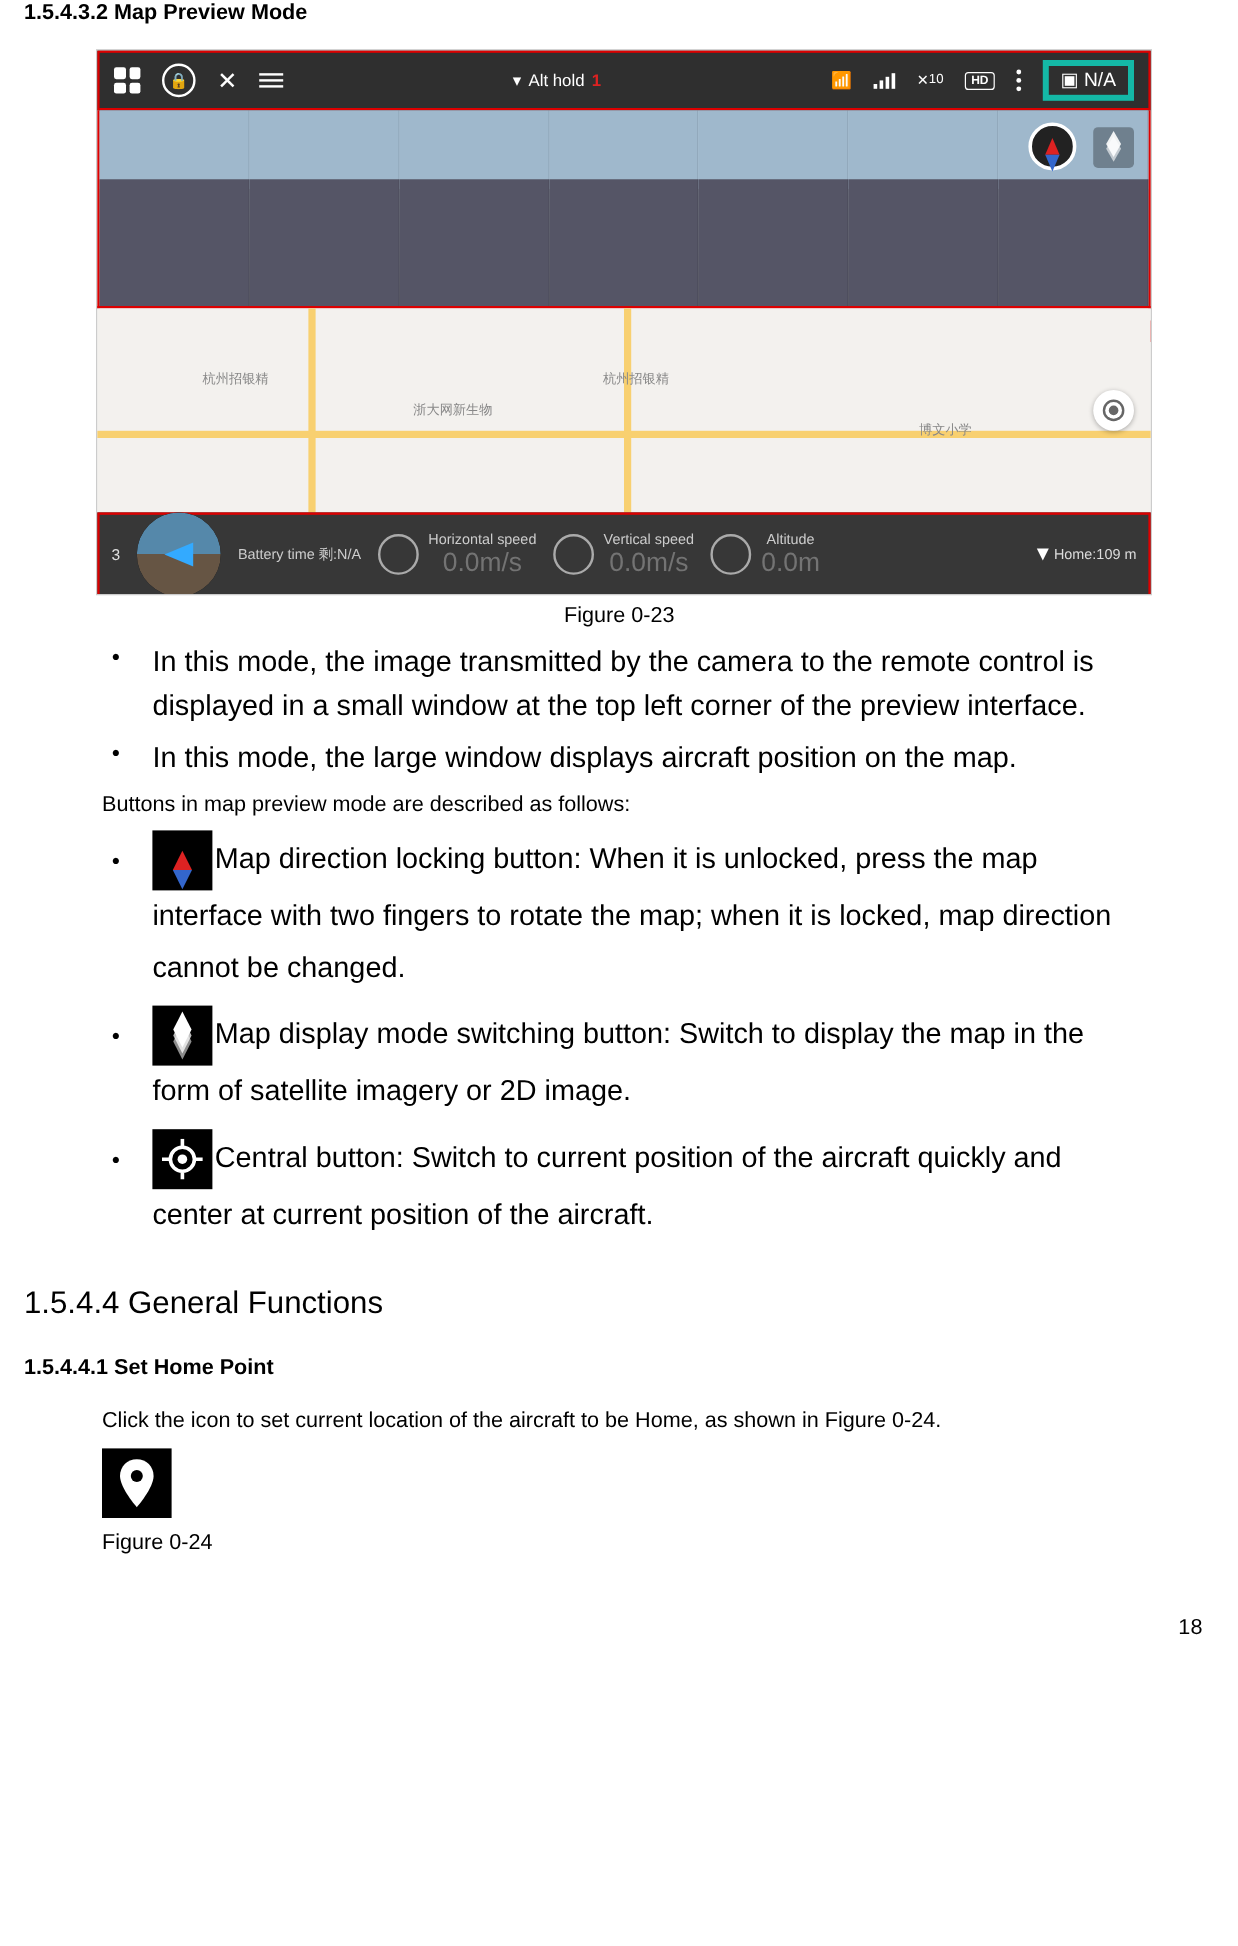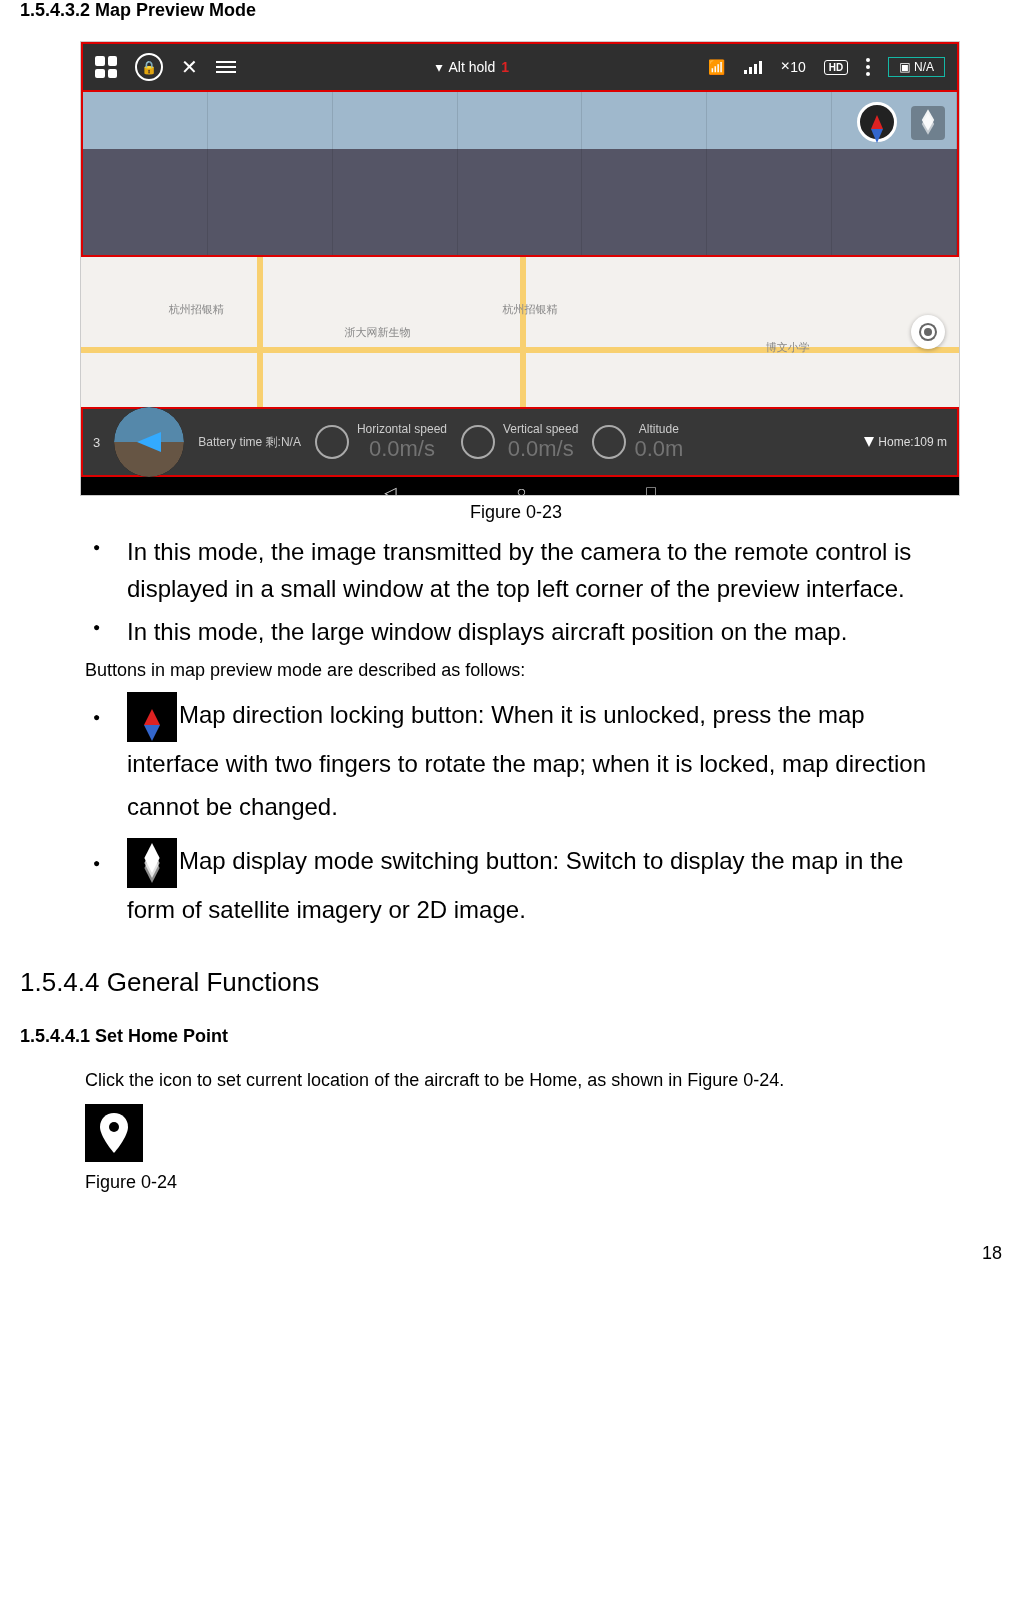--- a/index.html
+++ b/index.html
@@ -51,25 +51,25 @@
     }
     .topbar .drone-icon { font-size: 20px; }
     .topbar .menu-lines { display:flex; flex-direction:column; gap:3px; }
     .topbar .menu-lines span { width:20px; height:2px; background:#fff; }
     .topbar .label-althold { margin-left:auto; margin-right:auto; display:flex; align-items:center; gap:6px;}
     .topbar .red1 { color:#d22; font-weight:bold; }
     .topbar .sig { display:flex; gap:2px; align-items:flex-end; height:14px;}
     .topbar .sig span { width:3px; background:#fff; }
     .topbar .sig span:nth-child(1){height:4px}.topbar .sig span:nth-child(2){height:7px}.topbar .sig span:nth-child(3){height:10px}.topbar .sig span:nth-child(4){height:13px}
     .topbar .sat { font-size:12px; display:flex; align-items:flex-start;}
-    .topbar .sat sup { font-size:14px; }
+    .topbar .sat sup { font-size:11px; }
     .topbar .hd-badge { border:1px solid #fff; border-radius:3px; padding:1px 4px; font-size:10px; font-weight:bold;}
     .topbar .dots-col { display:flex; flex-direction:column; gap:3px;}
     .topbar .dots-col span { width:4px; height:4px; background:#fff; border-radius:50%;}
-    .topbar .na-box { border:1px solid #14b8a6; padding:2px 10px; font-size:12px;}
+    .topbar .na-box { border:5px solid #14b8a6; padding:2px 10px; font-size:16px;}
     .cam-strip {
       height: 165px;
       border: 2px solid #d00;
       border-top: none;
       background: linear-gradient(#b8cde0 40%, #9aa5a8 40%, #666 100%);
       position:relative;
       display:flex;
     }
     .cam-strip .bldg { flex:1; background: linear-gradient(#9fb8cc 35%, #556 35%); border-right:1px solid rgba(0,0,0,0.1);}
     .cam-strip .compass-btn {
@@ -93,21 +93,21 @@
     }
     .cam-strip .layers-btn .stack { position:relative; width:20px; height:18px;}
     .cam-strip .layers-btn .stack span { position:absolute; left:4px; width:12px; height:12px; background:#fff; transform: rotate(45deg) skew(15deg,15deg);}
     .cam-strip .layers-btn .stack span:nth-child(1){top:0;opacity:0.9}
     .cam-strip .layers-btn .stack span:nth-child(2){top:4px;opacity:0.6}
     .cam-strip .callout {
       position:absolute; background:#d22; color:#fff; font-size:13px; font-style:italic; width:18px; height:18px; text-align:center; border-radius:2px; line-height:18px;
     }
     .callout.c2 { right:-4px; bottom:-30px; }
     .map-area {
-      height: 150px;
+      height: 170px;
       background: #f3f1ee;
       position:relative;
     }
     .map-area .road { position:absolute; background:#f8d070; }
     .map-area .r1 { left:20%; top:0; width:6px; height:100%; }
     .map-area .r2 { left:50%; top:0; width:6px; height:100%; }
     .map-area .r3 { left:0; top:60%; width:100%; height:6px; }
     .map-area .lbl { position:absolute; font-size:11px; color:#888; }
     .map-area .center-btn {
       position:absolute; right:14px; top:50%; transform:translateY(-50%);
@@ -361,20 +361,32 @@
     </li>
     <li>
       <span class="inline-icon-box layers-sm">
           <span class="ls">
             <span></span>
             <span></span>
             <span></span>
           </span>
         </span><span>Map display mode switching button: Switch to display the map in the form of satellite imagery or 2D image.</span>
     </li>
+    <li>
+      <span class="inline-icon-box center-sm">
+        <svg viewBox="0 0 34 34">
+            <circle cx="17" cy="17" r="10" fill="none" stroke="#fff" stroke-width="3"></circle>
+            <circle cx="17" cy="17" r="4" fill="#fff"></circle>
+            <line x1="17" y1="0" x2="17" y2="6" stroke="#fff" stroke-width="3"></line>
+            <line x1="17" y1="28" x2="17" y2="34" stroke="#fff" stroke-width="3"></line>
+            <line x1="0" y1="17" x2="6" y2="17" stroke="#fff" stroke-width="3"></line>
+            <line x1="28" y1="17" x2="34" y2="17" stroke="#fff" stroke-width="3"></line>
+          </svg>
+      </span><span>Central button: Switch to current position of the aircraft quickly and center at current position of the aircraft.</span>
+    </li>
   </ul>
 </div>
 
 <h2 class="h2-like">1.5.4.4 General Functions</h2>
 
 <div class="section-heading-bold">1.5.4.4.1 Set Home Point</div>
 
 <div class="content-area">
   <p class="para-text">Click the icon to set current location of the aircraft to be Home, as shown in Figure 0-24.</p>
 

